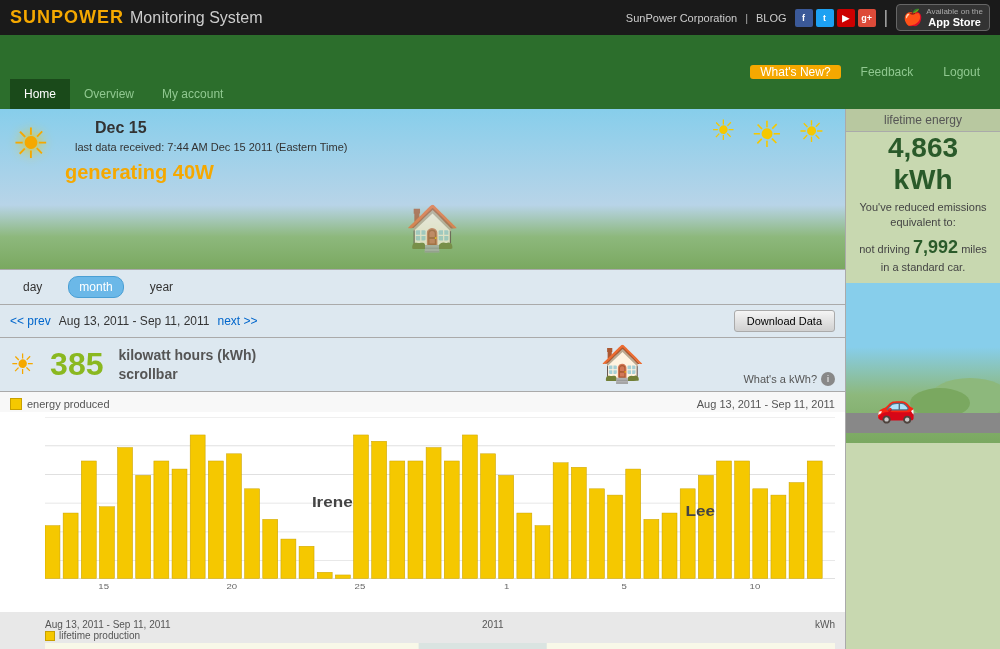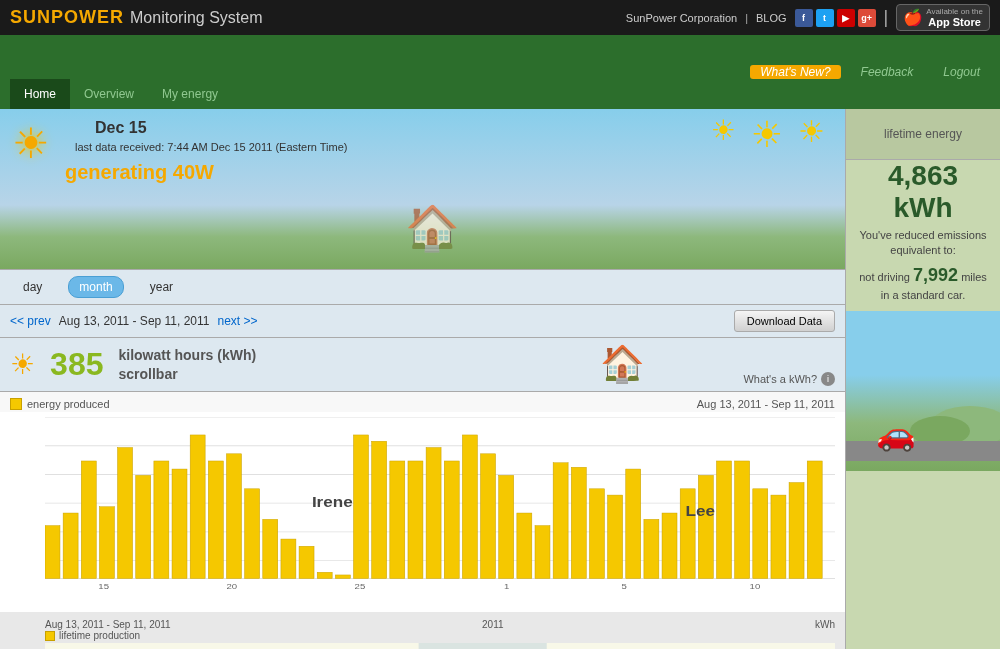--- a/index.html
+++ b/index.html
@@ -37,21 +37,21 @@
       display: flex;
       align-items: center;
       justify-content: space-between;
       padding: 0 10px;
     }
     #nav-left { display: flex; gap: 0; margin-top: 44px; }
     .nav-item { color: white; padding: 8px 14px; font-size: 12px; cursor: pointer; text-decoration: none; }
     .nav-item.active { background: #1a4a1a; }
     .nav-item.light { color: #90c890; }
     #nav-right { display: flex; gap: 10px; }
-    .nav-right-item { color: #90c890; padding: 0 10px; font-size: 12px; cursor: pointer; font-style: italic; }
+    .nav-right-item { color: #90c890; padding: 0 10px; font-size: 12px; cursor: pointer; }
     .nav-right-item.highlight { background: #f5a800; color: white; border-radius: 3px; }
 
     
     #main-wrapper { display: flex; width: 100%; }
     #main-left { flex: 1; background: #b8d4e8; }
     #sidebar { width: 155px; background: #c8d8b0; border-left: 1px solid #aaa; }
 
     
     #status-panel {
       background: linear-gradient(180deg, #87ceeb 0%, #b8d4e8 60%, #8db87c 80%, #7aa860 100%);
@@ -188,21 +188,21 @@
       background: #f0f0f0;
       padding: 8px 10px;
       text-align: center;
       font-size: 10px;
       color: #666;
       border-top: 1px solid #ddd;
     }
 
     
     #sidebar { width: 155px; background: #c8d8b0; }
-    #lifetime-header { background: #b8c8a0; padding: 18px 10px; font-size: 12px; color: #555; text-align: center; border-bottom: 1px solid #aaa; }
+    #lifetime-header { background: #b8c8a0; padding: 4px 10px; font-size: 12px; color: #555; text-align: center; border-bottom: 1px solid #aaa; }
     #lifetime-kwh { font-size: 28px; font-weight: bold; color: #2a5a2a; padding: 0 10px 4px; text-align: center; }
     #emissions-text { font-size: 11px; color: #444; padding: 0 10px 8px; text-align: center; line-height: 1.4; }
     #miles-highlight { font-size: 18px; font-weight: bold; color: #2a5a2a; }
     #car-scene { background: linear-gradient(180deg, #87ceeb 40%, #8db87c 70%, #7aa860 100%); height: 160px; position: relative; display: flex; align-items: flex-end; justify-content: center; padding-bottom: 15px; overflow: hidden; }
     #road { background: #888; height: 20px; width: 100%; position: absolute; bottom: 10px; }
     #car-emoji { font-size: 32px; position: absolute; bottom: 18px; left: 30px; }
     .hill { border-radius: 50%; position: absolute; }
     .hill1 { background: #8db87c; width: 80px; height: 40px; bottom: 25px; right: -10px; }
     .hill2 { background: #7aa860; width: 60px; height: 30px; bottom: 25px; right: 30px; }
 
@@ -249,21 +249,21 @@
         <div style="font-size:11px;font-weight:bold">App Store</div>
       </div>
     </div>
   </div>
 </div>
 
 <div id="nav-bar">
   <div id="nav-left">
     <a class="nav-item active" href="#">Home</a>
     <a class="nav-item light" href="#">Overview</a>
-    <a class="nav-item light" href="#">My energy</a>
+    <a class="nav-item light" href="#">My account</a>
   </div>
   <div id="nav-right">
     <span class="nav-right-item highlight">What's New?</span>
     <span class="nav-right-item">Feedback</span>
     <span class="nav-right-item">Logout</span>
   </div>
 </div>
 
 <div id="main-wrapper">
 

